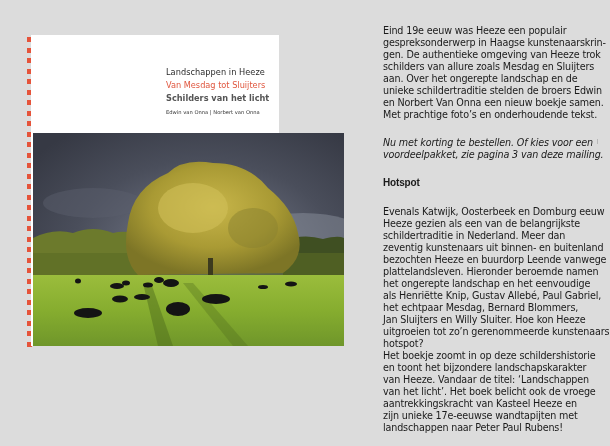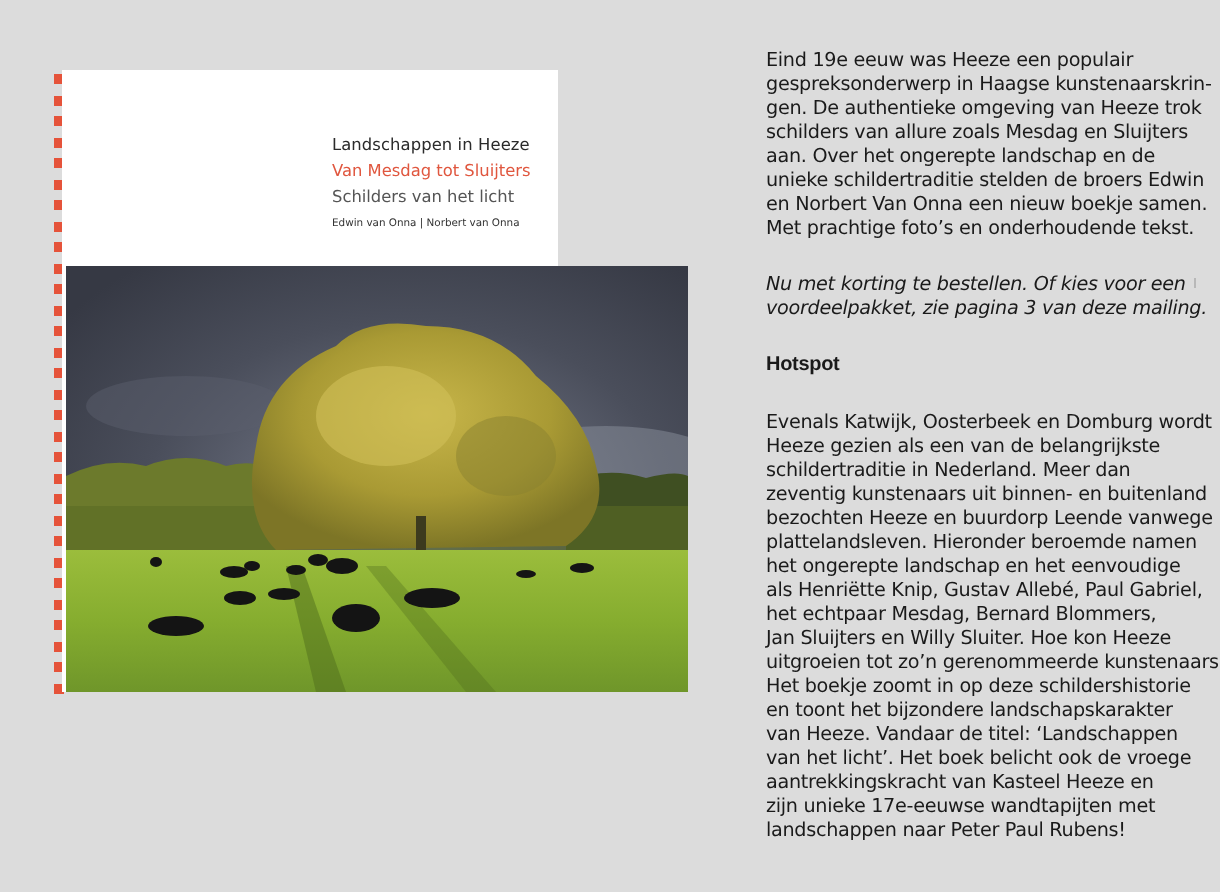--- a/index.html
+++ b/index.html
@@ -20,21 +20,21 @@
     .spiral span {
       position: absolute; left: 0; width: 5px; height: 5px;
       background: #e5533a;
     }
     .cover-text {
       position: absolute; left: 135px; top: 32px;
       font-family: "DejaVu Sans", sans-serif;
     }
     .cover-title { font-size: 8.2px; color: #2b2b2b; letter-spacing: 0.05px; }
     .cover-subtitle { font-size: 8.2px; color: #e0573f; margin-top: 3px; }
-    .cover-tagline { font-size: 8.2px; color: #555; margin-top: 3px; }
+    .cover-tagline { font-size: 8.2px; color: #555; margin-top: 3px; font-weight: bold; }
     .cover-authors { font-size: 5.2px; color: #333; margin-top: 6px; }
     .photo {
       position: absolute; left: 2px; top: 98px; width: 311px; height: 213px;
       overflow: hidden;
       background: linear-gradient(180deg, #3f434f 0%, #4a4e5c 40%, #6f7482 58%, #595c62 62%);
     }
     .photo svg { position: absolute; left: 0; top: 0; }
     .article {
       position: absolute; left: 367px; top: 9px; width: 236px;
       font-family: "DejaVu Sans", sans-serif;
@@ -159,31 +159,32 @@
     <span class="line">unieke schildertraditie stelden de broers Edwin</span>
     <span class="line">en Norbert Van Onna een nieuw boekje samen.</span>
     <span class="line">Met prachtige foto’s en onderhoudende tekst.</span>
   </p>
   <p class="promo">
     <span class="line">Nu met korting te bestellen. Of kies voor een</span>
     <span class="line">voordeelpakket, zie pagina 3 van deze mailing.</span>
   </p>
   <p class="heading">Hotspot</p>
   <p>
-    <span class="line">Evenals Katwijk, Oosterbeek en Domburg wordt</span>
+    <span class="line">Evenals Katwijk, Oosterbeek en Domburg eeuw</span>
     <span class="line">Heeze gezien als een van de belangrijkste</span>
     <span class="line">schildertraditie in Nederland. Meer dan</span>
     <span class="line">zeventig kunstenaars uit binnen- en buitenland</span>
     <span class="line">bezochten Heeze en buurdorp Leende vanwege</span>
     <span class="line">plattelandsleven. Hieronder beroemde namen</span>
     <span class="line">het ongerepte landschap en het eenvoudige</span>
     <span class="line">als Henriëtte Knip, Gustav Allebé, Paul Gabriel,</span>
     <span class="line">het echtpaar Mesdag, Bernard Blommers,</span>
     <span class="line">Jan Sluijters en Willy Sluiter. Hoe kon Heeze</span>
     <span class="line">uitgroeien tot zo’n gerenommeerde kunstenaars</span>
+    <span class="line">hotspot?</span>
     <span class="line">Het boekje zoomt in op deze schildershistorie</span>
     <span class="line">en toont het bijzondere landschapskarakter</span>
     <span class="line">van Heeze. Vandaar de titel: ‘Landschappen</span>
     <span class="line">van het licht’. Het boek belicht ook de vroege</span>
     <span class="line">aantrekkingskracht van Kasteel Heeze en</span>
     <span class="line">zijn unieke 17e-eeuwse wandtapijten met</span>
     <span class="line">landschappen naar Peter Paul Rubens!</span>
   </p>
 </div>
 

